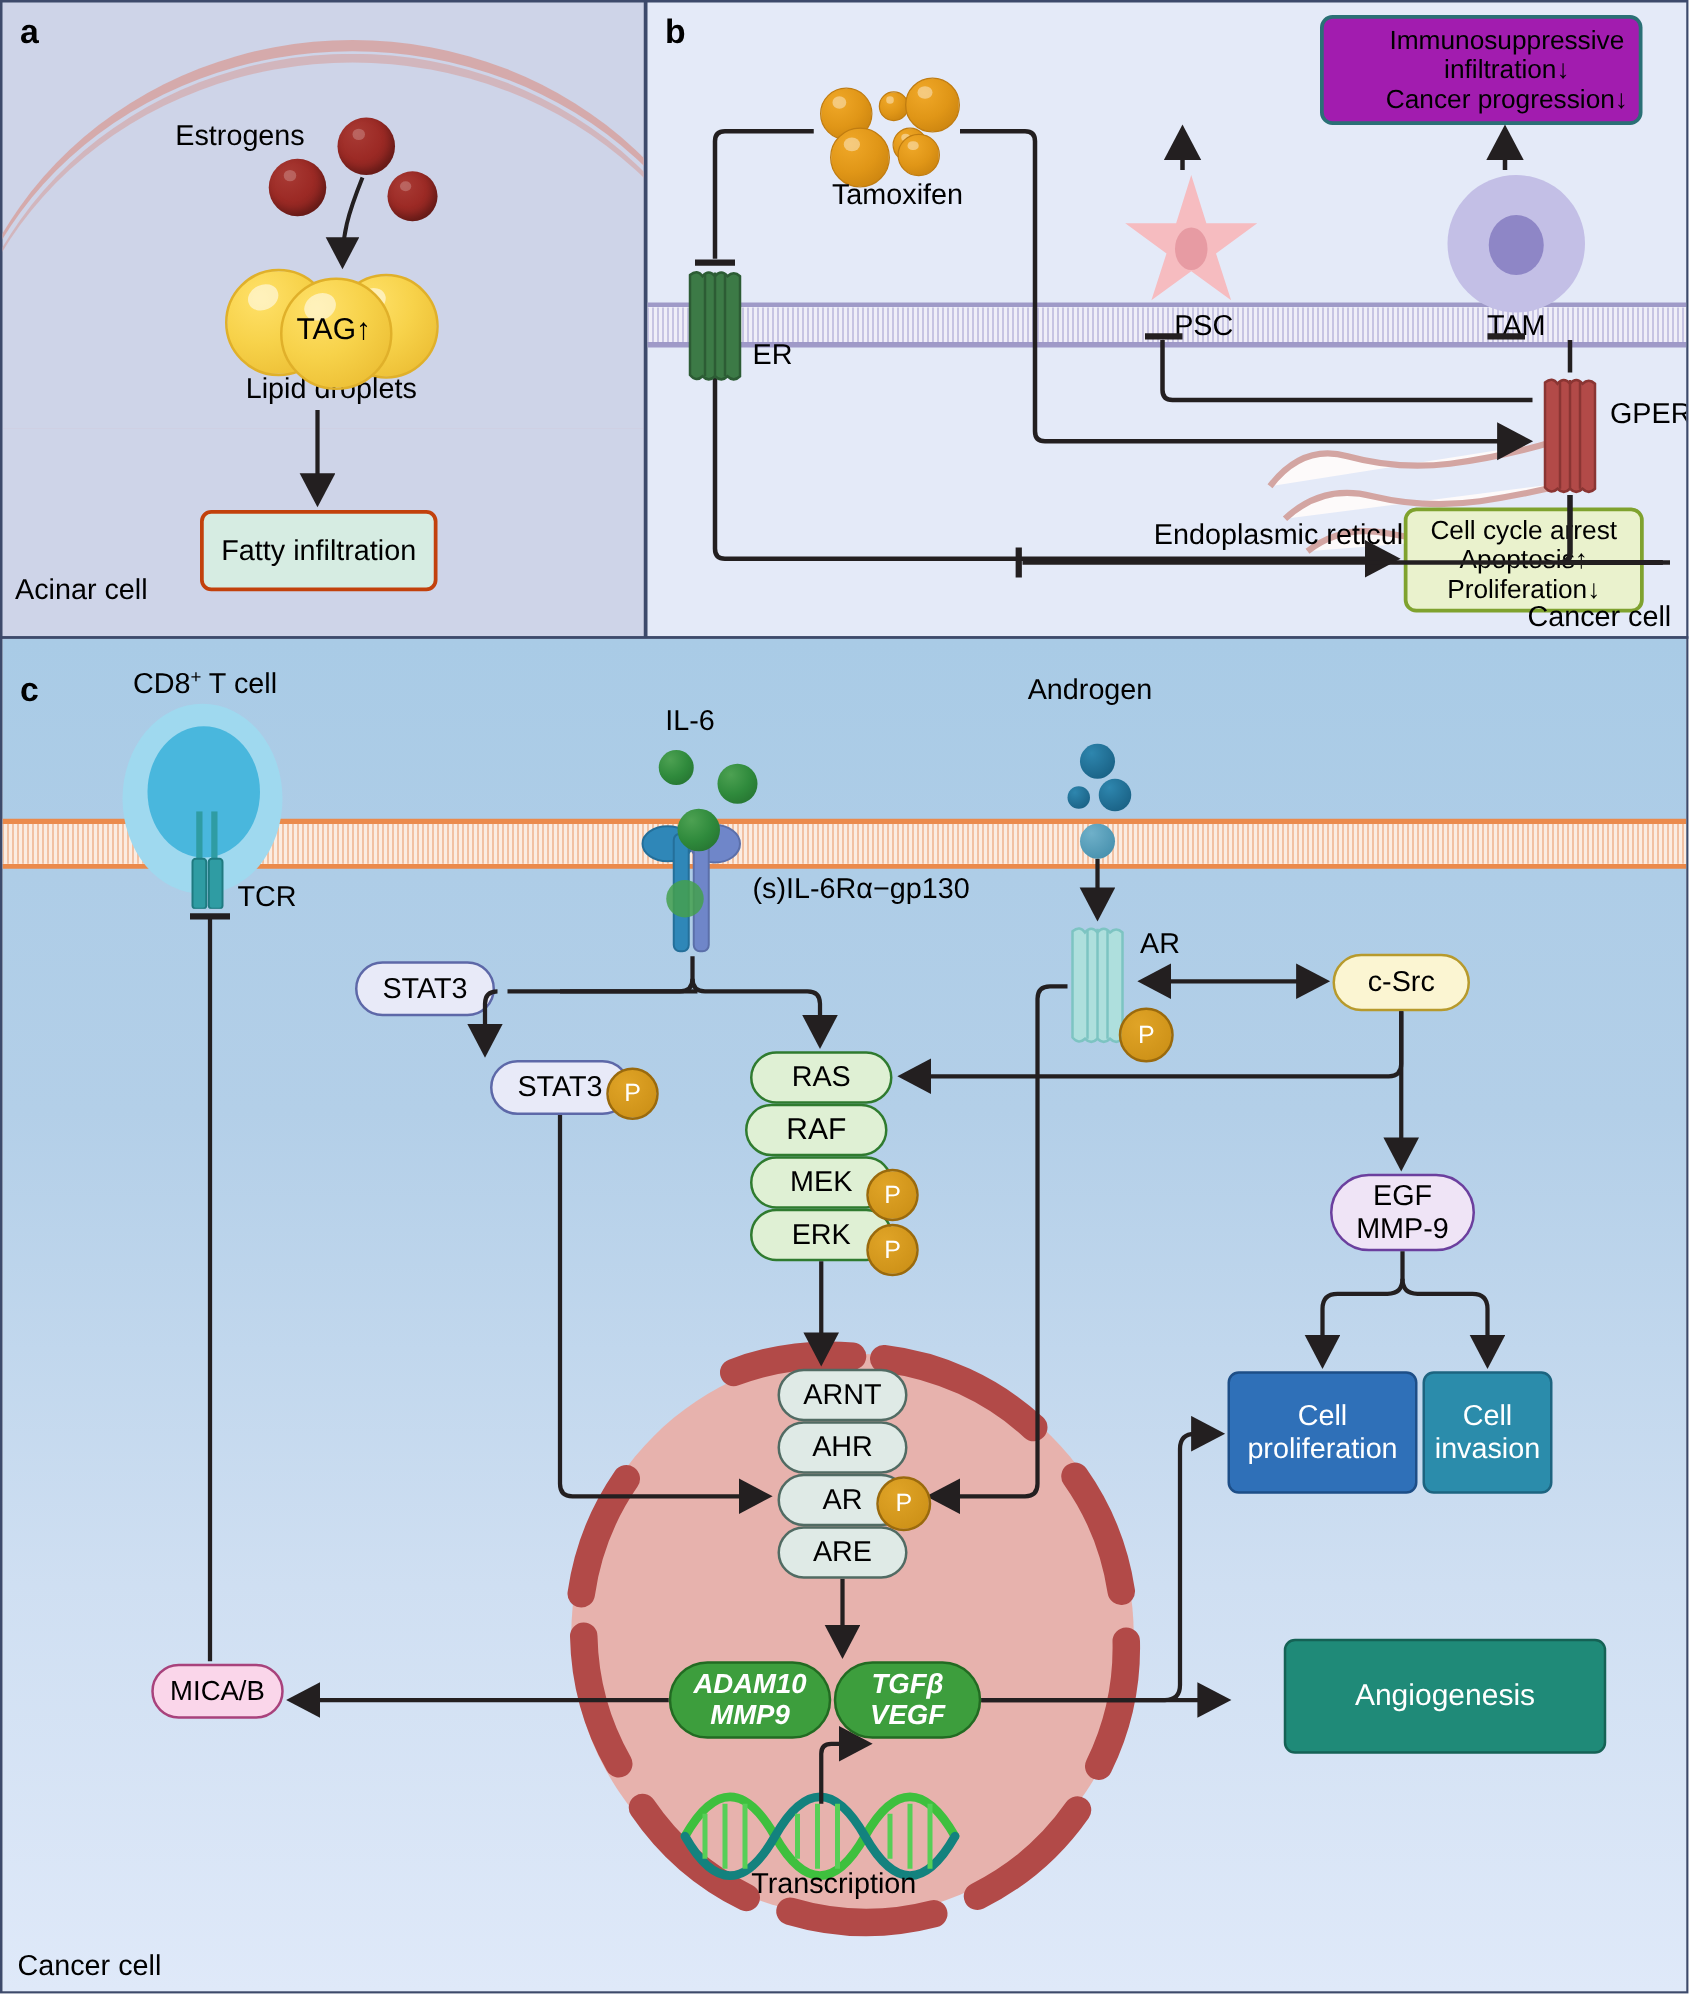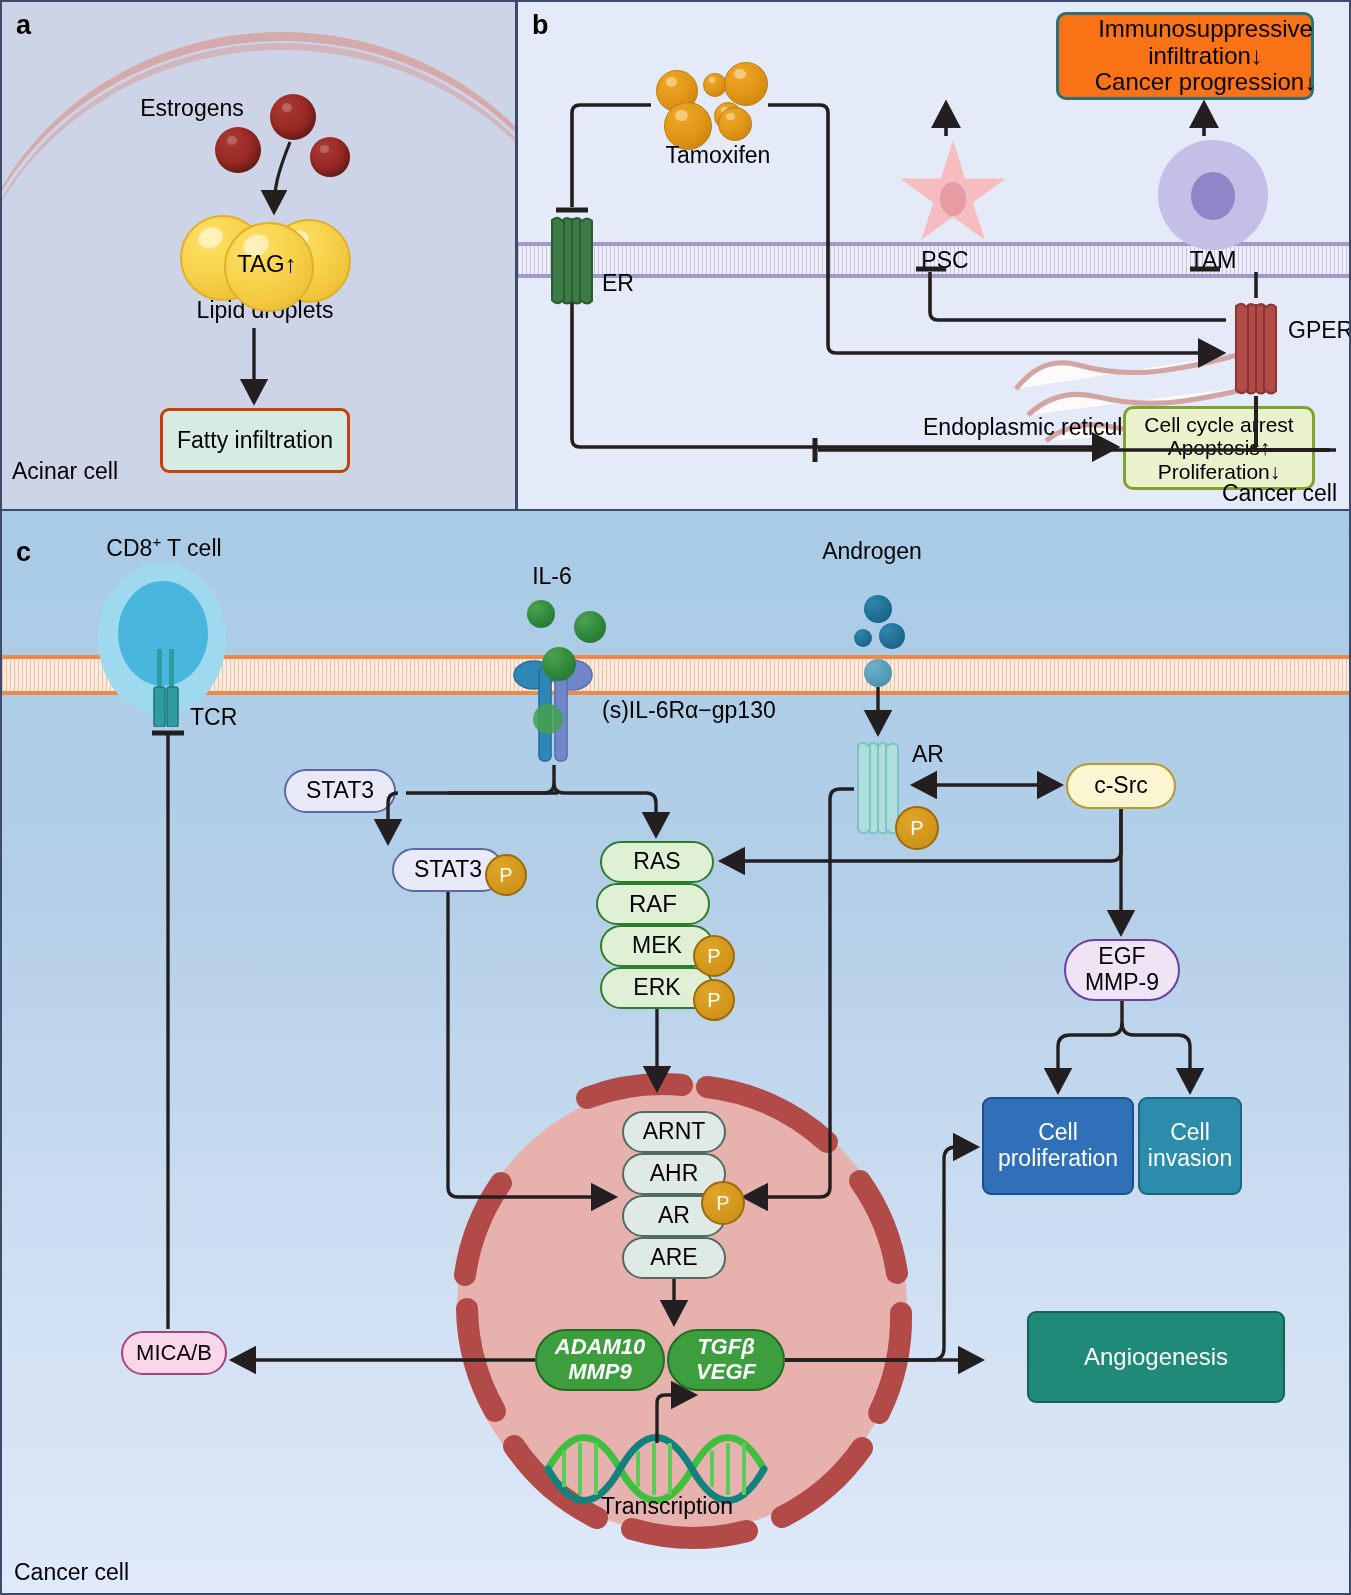--- a/index.html
+++ b/index.html
@@ -48,22 +48,22 @@
      background:linear-gradient(180deg,#9f9ac8 0 4px,#efeef8 4px calc(100% - 4px),#9f9ac8 calc(100% - 4px) 100%);}
   .mem-b:before{content:"";position:absolute;left:0;top:4px;right:0;bottom:4px;
      background:repeating-linear-gradient(90deg,rgba(150,145,200,.45) 0 1px,transparent 1px 4px);}
   .tam-drop{position:absolute;border-radius:50%;
      background:radial-gradient(circle at 33% 27%,#f0a828 0%,#e09617 50%,#c27c0c 100%);
      border:1px solid #c07c10;}
   .tam-drop:after{content:"";position:absolute;left:22%;top:15%;width:28%;height:24%;
      border-radius:50%;background:rgba(255,255,255,.4);}
   .fibrosis-box{left:846px;top:10px;width:190px;height:85px;background:#f6c9c4;
      border:3px solid #a8742e;border-radius:10px;font-size:21px;}
-  .immuno-box{left:1054px;top:10px;width:258px;height:85px;background:#f97316;
-     border:3px solid #2a7076;border-radius:10px;font-size:24px;padding-left:41px;}
+  .immuno-box{left:1054px;top:10px;width:258px;height:85px;background:#a21caf;
+     border:3px solid #2a7076;border-radius:10px;font-size:21px;padding-left:41px;}
   .cellcycle-box{left:605px;top:404px;width:192px;height:84px;background:#eaf2cd;
      border:3px solid #7fa22e;border-radius:10px;font-size:21px;}
 
   
   .psc{position:absolute;width:110px;height:110px;
      background:#f6bcc0;clip-path:polygon(50% 0%,61% 35%,98% 35%,68% 57%,79% 91%,50% 70%,21% 91%,32% 57%,2% 35%,39% 35%);}
   .psc-n{position:absolute;width:26px;height:34px;border-radius:50%;background:#e79ba3;}
   .tam-cell{position:absolute;width:110px;height:110px;border-radius:50%;
      background:#c3bfe6;}
   .tam-n{position:absolute;width:44px;height:48px;border-radius:50%;background:#8e86c6;}
@@ -78,21 +78,21 @@
      background:repeating-linear-gradient(90deg,rgba(232,150,100,.5) 0 1px,transparent 1px 4px);}
   .tcell{position:absolute;border-radius:50%;background:#9fd9ef;}
   .tcell-n{position:absolute;border-radius:50%;background:#49b7dd;}
   .il6{position:absolute;border-radius:50%;
      background:radial-gradient(circle at 33% 27%,#4da152 0%,#2f8a3c 50%,#226b2d 100%);}
   .and{position:absolute;border-radius:50%;}
 
   .pill{border-radius:999px;}
   .stat3-box{background:#e8eaf8;border:2.5px solid #5d68a8;}
   .mapk-box{background:#dff0d4;border:2.5px solid #2f7b2f;}
-  .nuc-box{background:#dfeae6;border:2.5px solid #516b63;margin-top:16px;}
+  .nuc-box{background:#dfeae6;border:2.5px solid #516b63;}
   .gene-box{background:#3d9e3d;border:2.5px solid #226b22;color:#fff;font-style:italic;font-weight:bold;}
   .csrc-box{background:#fbf5d2;border:2.5px solid #b79a2c;}
   .egf-box{background:#efe4f6;border:2.5px solid #6b3f9e;}
   .mica-box{background:#fad6ea;border:2.5px solid #a8427c;}
   .prolif-box{background:#2f70b8;border:2.5px solid #1d4e87;color:#fff;border-radius:9px;}
   .invas-box{background:#2b8cab;border:2.5px solid #1d6480;color:#fff;border-radius:9px;}
   .angio-box{background:#1f8a78;border:2.5px solid #156255;color:#fff;border-radius:9px;}
 
   .nucleus{position:absolute;border-radius:50%;background:#e7b2ad;}
   .pdot{position:absolute;border-radius:50%;background:radial-gradient(circle at 35% 30%,#e0a427,#c98d14);
@@ -169,21 +169,21 @@
       <svg width="52" height="96" viewBox="0 0 52 96">
         <path d="M6,6 q6,-5 10,1 q5,-6 10,0 q5,-6 10,0 q5,-5 10,0 l0,84 q-5,5 -10,0 q-5,5 -10,0 q-5,5 -10,0 q-5,5 -10,-1 z" fill="#b24a48" stroke="#8a3533" stroke-width="2"></path>
         <path d="M18,5 l0,86 M26,4 l0,88 M34,5 l0,86" stroke="#8a3533" stroke-width="2" fill="none"></path>
       </svg>
     </div>
     <div class="txt" style="left:770px;top:315px;">GPER</div>
     <div class="txt" style="left:405px;top:412px;">Endoplasmic reticulum</div>
 
     <div class="psc" style="left:380px;top:138px;"></div>
     <div class="psc-n" style="left:422px;top:180px;"></div>
-    <div class="txt" style="left:392px;top:245px;width:70px;">PSC</div>
+    <div class="txt" style="left:410px;top:245px;width:70px;">PSC</div>
 
     <div class="tam-cell" style="left:640px;top:138px;"></div>
     <div class="tam-n" style="left:673px;top:170px;"></div>
     <div class="txt" style="left:658px;top:245px;width:74px;">TAM</div>
 
     <div class="node immuno-box" style="left:538px;top:10px;width:258px;height:88px;">
       <span>Immunosuppressive</span>
       <span>infiltration↓</span>
       <span>Cancer progression↓</span>
     </div>

